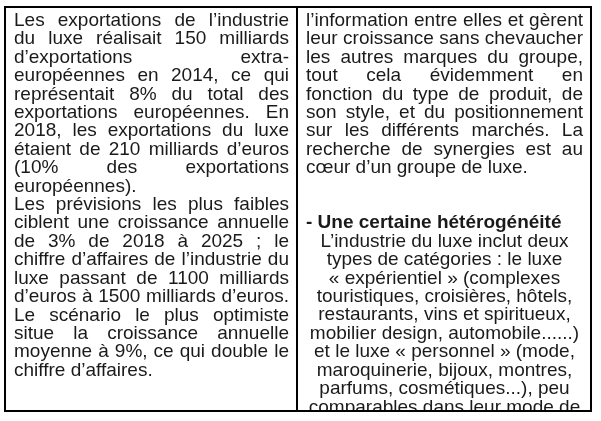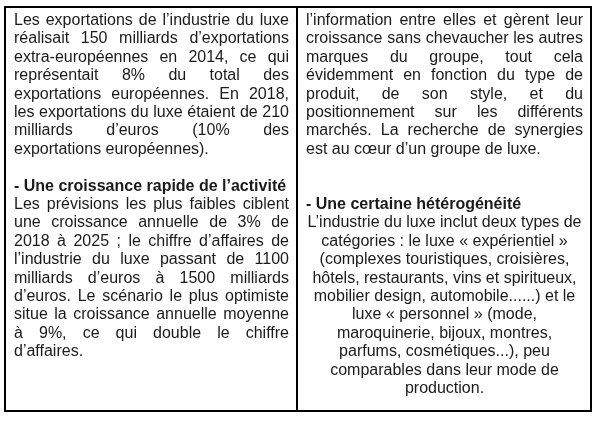--- a/index.html
+++ b/index.html
@@ -22,21 +22,21 @@
     box-sizing: border-box;
     border: 2px solid #000000;
     display: flex;
     background: #ffffff;
   }
   .cell {
     flex: 1 1 50%;
     box-sizing: border-box;
     padding: 3px 7px 0 8px;
     color: #1a1a1a;
-    font-size: 16px;
+    font-size: 19px;
     line-height: 18.4px;
     overflow: hidden;
   }
   .cell-left {
     border-right: 2px solid #000000;
   }
   .cell p {
     margin: 0;
     text-align: justify;
   }
@@ -49,21 +49,20 @@
   }
   .gap-one-line { margin-top: 18.4px !important; }
   .gap-two-lines { margin-top: 36.8px !important; }
 </style>
 </head>
 <body>
 
 <div class="doc-table">
   <div class="cell cell-left">
     <p>Les exportations de l’industrie du luxe réalisait 150 milliards d’exportations extra-européennes en 2014, ce qui représentait 8% du total des exportations européennes. En 2018, les exportations du luxe étaient de 210 milliards d’euros (10% des exportations européennes).</p>
-    <p class="section-heading gap-one-line">- Une croissance rapide de l’activité</p>
     <p>Les prévisions les plus faibles ciblent une croissance annuelle de 3% de 2018 à 2025&nbsp;; le chiffre d’affaires de l’industrie du luxe passant de 1100 milliards d’euros à 1500 milliards d’euros. Le scénario le plus optimiste situe la croissance annuelle moyenne à 9%, ce qui double le chiffre d’affaires.</p>
   </div>
   <div class="cell cell-right">
     <p>l’information entre elles et gèrent leur croissance sans chevaucher les autres marques du groupe, tout cela évidemment en fonction du type de produit, de son style, et du positionnement sur les différents marchés. La recherche de synergies est au cœur d’un groupe de luxe.</p>
     <p class="section-heading gap-two-lines">- Une certaine hétérogénéité</p>
     <p class="align-left">L’industrie du luxe inclut deux types de catégories&nbsp;: le luxe «&nbsp;expérientiel&nbsp;» (complexes touristiques, croisières, hôtels, restaurants, vins et spiritueux, mobilier design, automobile......) et le luxe «&nbsp;personnel&nbsp;» (mode, maroquinerie, bijoux, montres, parfums, cosmétiques...), peu comparables dans leur mode de production.</p>
   </div>
 </div>
 
 </body></html>

